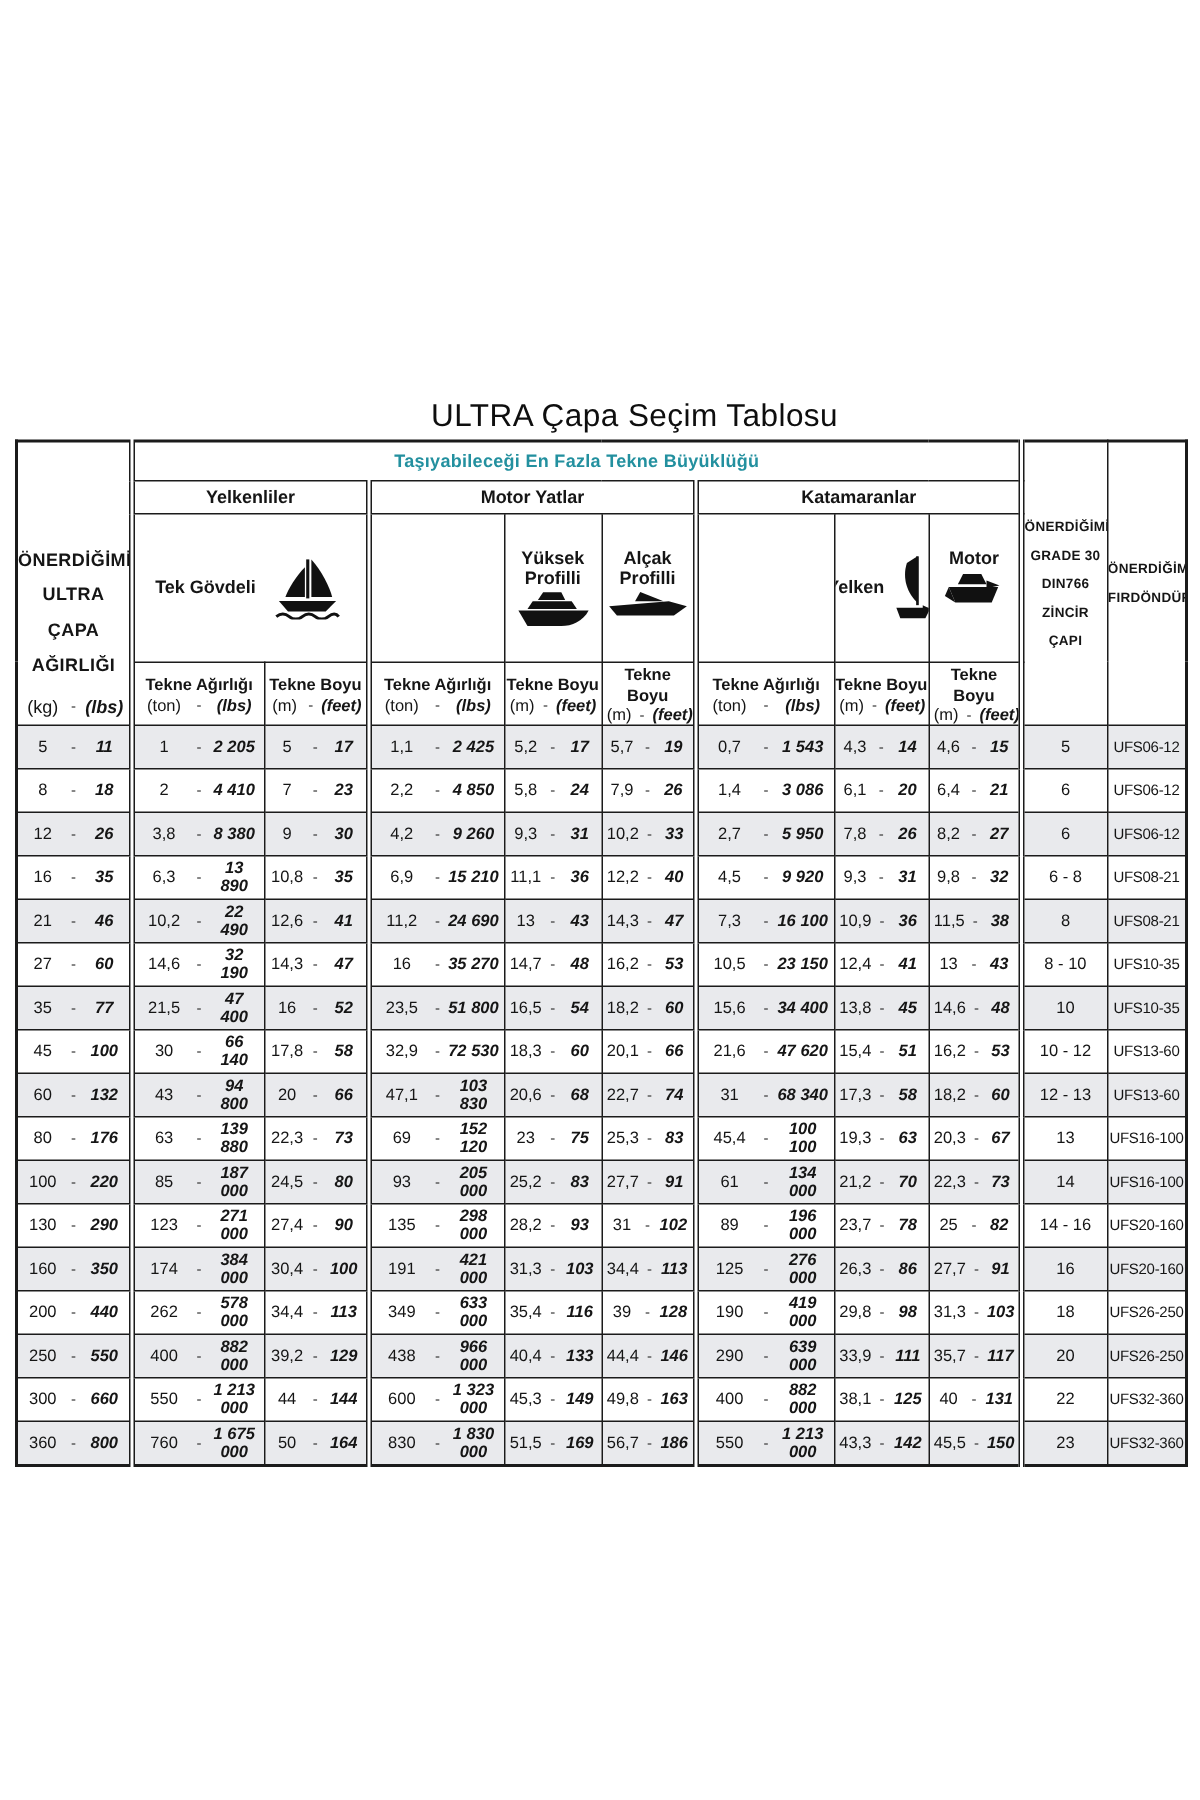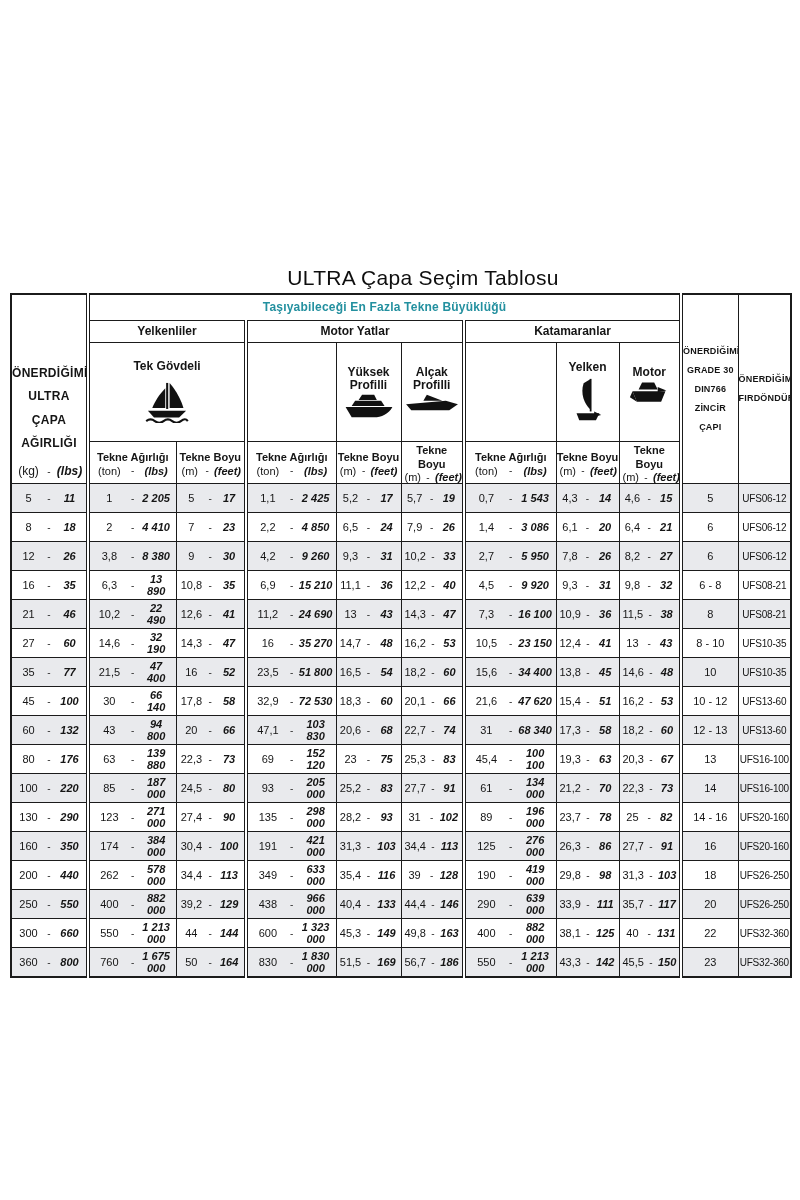--- a/index.html
+++ b/index.html
@@ -36,21 +36,21 @@
   .pairgrid { display:grid; grid-template-columns:1fr 14px 1fr; align-items:center; padding:0 3px; }
   .va { font-weight:400; font-style:normal; }
   .vb { font-weight:700; font-style:italic; }
   .dash { font-weight:400; color:#333; font-size:10px; }
 
   .colhead .cap { font-weight:700; font-size:11px; line-height:1.25; padding-top:2px; }
 
   .ico-cell .lbl { font-weight:700; font-size:12px; line-height:1.1; }
   .ico-col { display:flex; flex-direction:column; align-items:center; justify-content:flex-start;
              padding-top:2px; gap:1px; height:100%;margin-top:42px; }
-  .ico-row { display:flex; flex-direction:column; align-items:center; justify-content:center; gap:8px; height:100%; }
+  .ico-row { display:flex; flex-direction:row; align-items:center; justify-content:center; gap:8px; height:100%; }
   svg.boat { display:block; }
 
   tbody td { height:29px; }
   tbody tr:nth-child(odd) { background:#e9eaed; }
   tbody tr:nth-child(even){ background:#ffffff; }
   td.single { font-size:11px; font-weight:400; }
   td.swv { font-size:10px; letter-spacing:-0.2px; }
 </style>
 </head>
 <body>
@@ -336,21 +336,21 @@
           </td>
           <td class="pair gs">
             <div class="pairgrid">
               <span class="va">2,2</span>
               <span class="dash">-</span>
               <span class="vb">4 850</span>
             </div>
           </td>
           <td class="pair">
             <div class="pairgrid">
-              <span class="va">6,5</span>
+              <span class="va">5,8</span>
               <span class="dash">-</span>
               <span class="vb">24</span>
             </div>
           </td>
           <td class="pair">
             <div class="pairgrid">
               <span class="va">7,9</span>
               <span class="dash">-</span>
               <span class="vb">26</span>
             </div>

